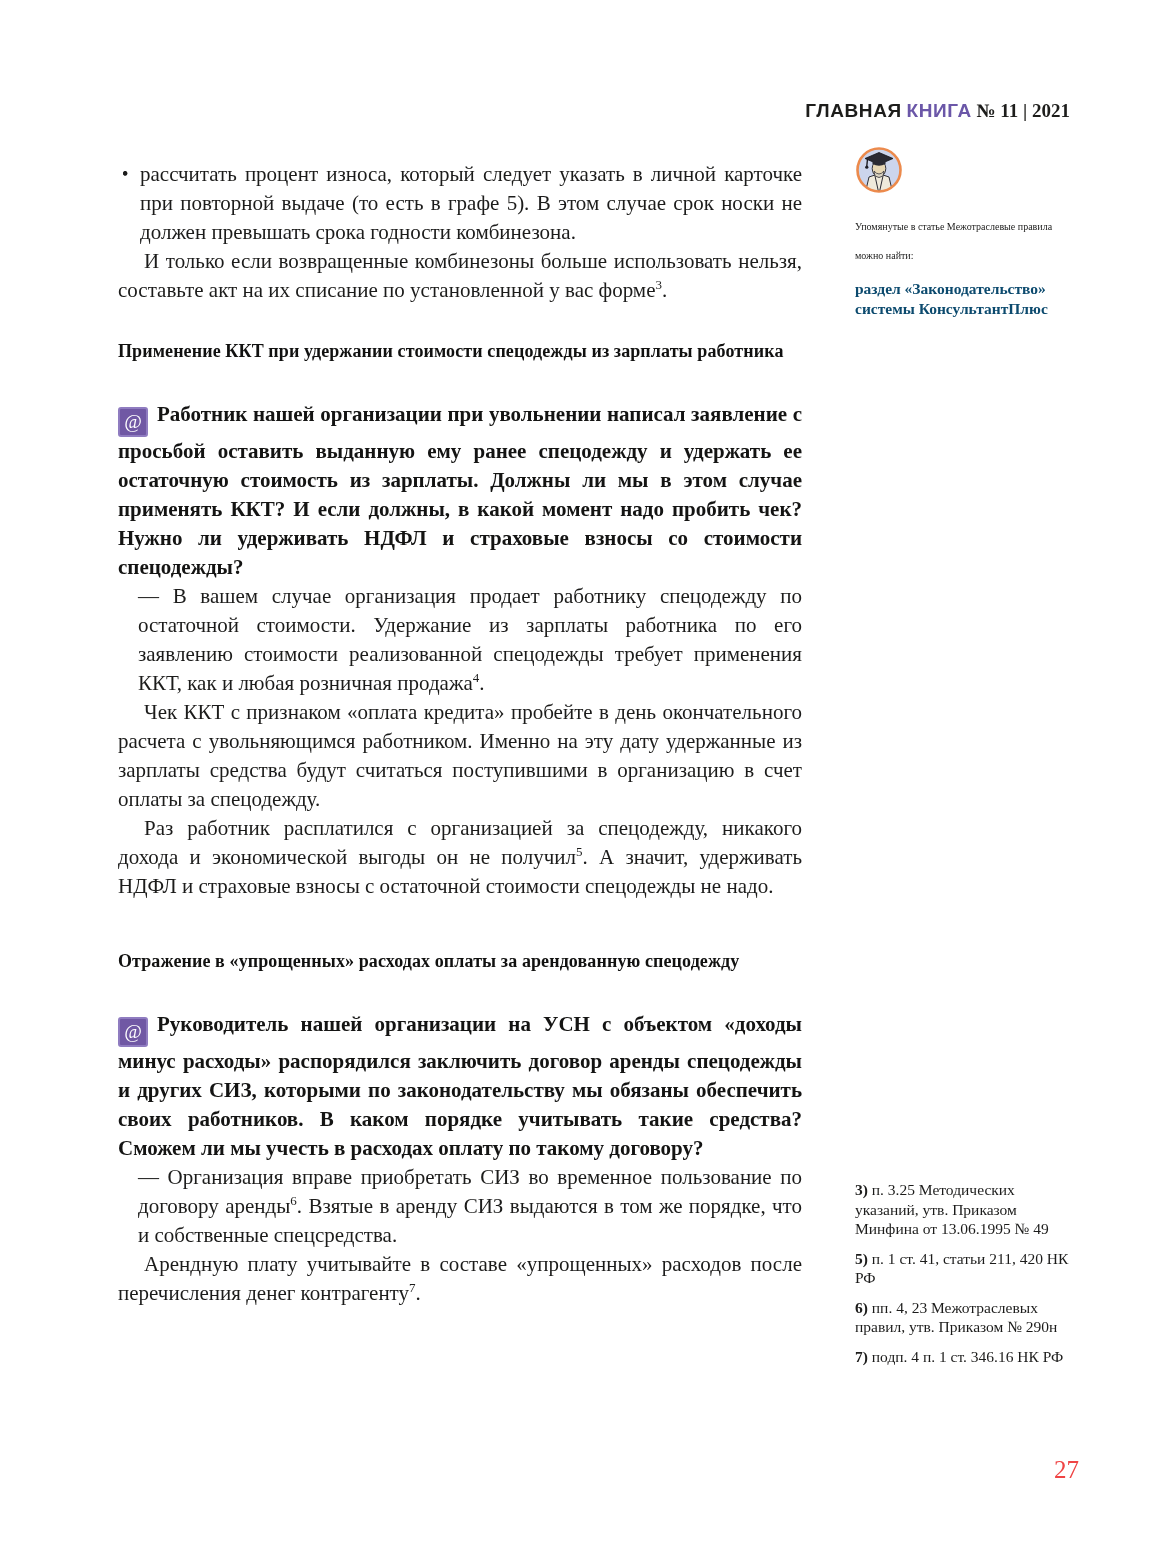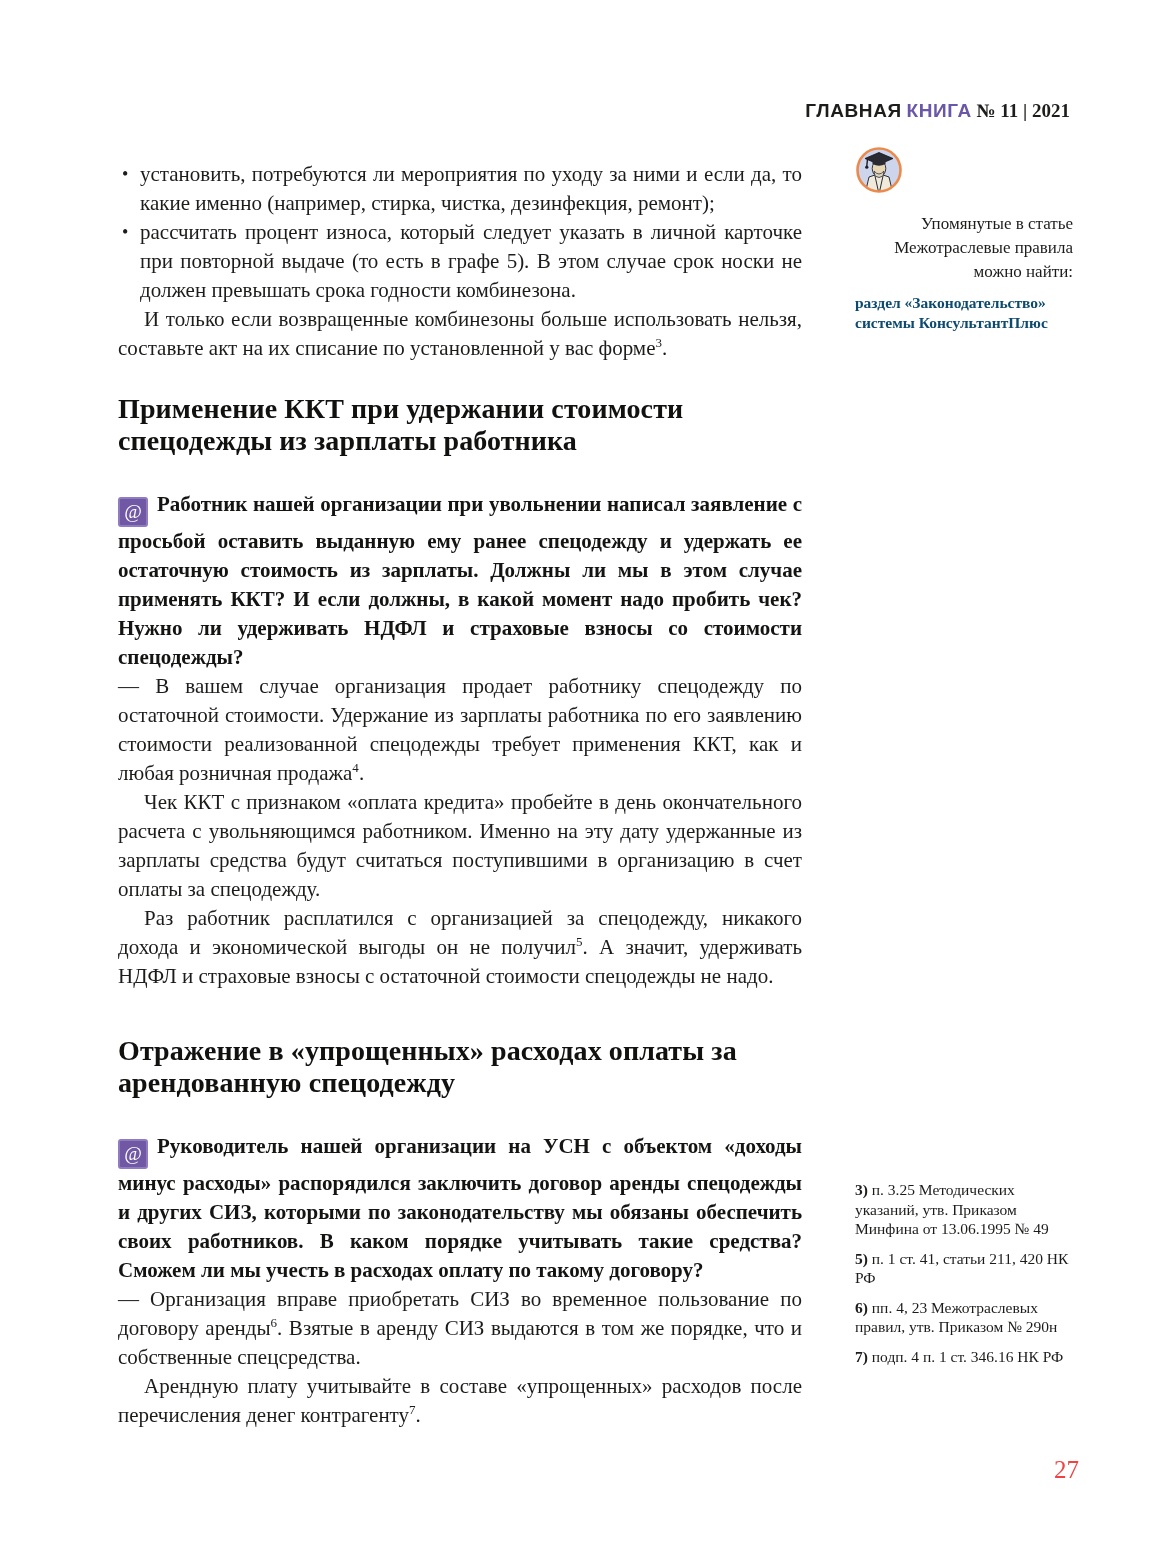--- a/index.html
+++ b/index.html
@@ -53,21 +53,21 @@
   .bullet-dot {
     position: absolute;
     left: 4px;
     top: 0;
     font-size: 18px;
   }
   .indent { text-indent: 26px; }
   sup { font-size: 62%; line-height: 0; vertical-align: super; }
 
   h2.section-title {
-    font-size: 28px;
+    font-size: 18px;
     line-height: 32px;
     font-weight: bold;
     color: #111110;
     margin-top: 30px;
     margin-bottom: 18px;
     text-align: left;
     letter-spacing: 0.1px;
   }
   h2.second { margin-top: 44px; }
 
@@ -88,35 +88,34 @@
     border-radius: 3px;
     color: #ffffff;
     font-style: italic;
     font-weight: normal;
     font-size: 19px;
     line-height: 26px;
     text-align: center;
     vertical-align: -7px;
     margin-right: 9px;
   }
-  .answer-first { text-indent: 0; }
+  .answer-first { text-indent: 0; margin-left: 20px; }
 
   
   .aside-note {
     position: absolute;
     left: 855px;
     top: 146px;
     width: 218px;
   }
   .scholar-badge { display: block; margin-bottom: 14px; }
   .note-text {
-    font-size: 17px;
-    line-height: 24px;
+    font-size: 10px;
+    line-height: 29px;
     color: #1c1c1b;
-    text-align: right;
   }
   .note-bold {
     margin-top: 9px;
     font-size: 15.5px;
     line-height: 20px;
     font-weight: bold;
     color: #0c4a6e;
   }
 
   
@@ -153,21 +152,20 @@
     <span class="brand-black">ГЛАВНАЯ</span>
     <span class="brand-purple">КНИГА</span>
     <span class="issue">№ 11 | 2021</span>
   </header>
 
   <main class="main-col">
 
     <ul class="bullet-list">
       <li class="bullet-item">
         <span class="bullet-dot">•</span>
-        <span>установить, потребуются ли мероприятия по уходу за ними и если да, то какие именно (например, стирка, чистка, дезинфекция, ремонт);</span>
       </li>
       <li class="bullet-item">
         <span class="bullet-dot">•</span>
         <span>рассчитать процент износа, который следует указать в личной карточке при повторной выдаче (то есть в графе 5). В этом случае срок носки не должен превышать срока годности комбинезона.</span>
       </li>
     </ul>
 
     <p class="para indent"><span>И только если возвращенные комбинезоны больше использовать нельзя, составьте акт на их списание по установленной у вас форме</span><sup>3</sup><span>.</span></p>
 
     <h2 class="section-title">Применение ККТ при удержании стоимости спецодежды из зарплаты работника</h2>

